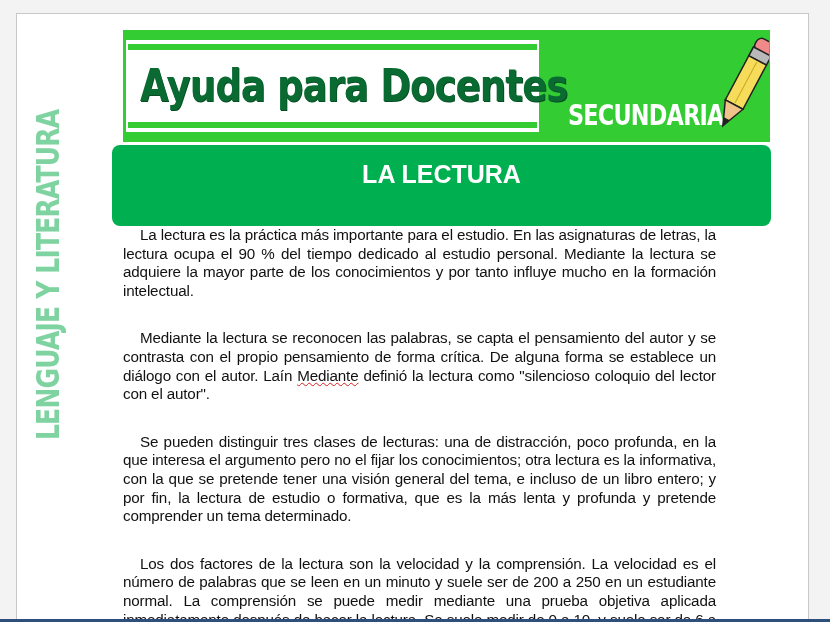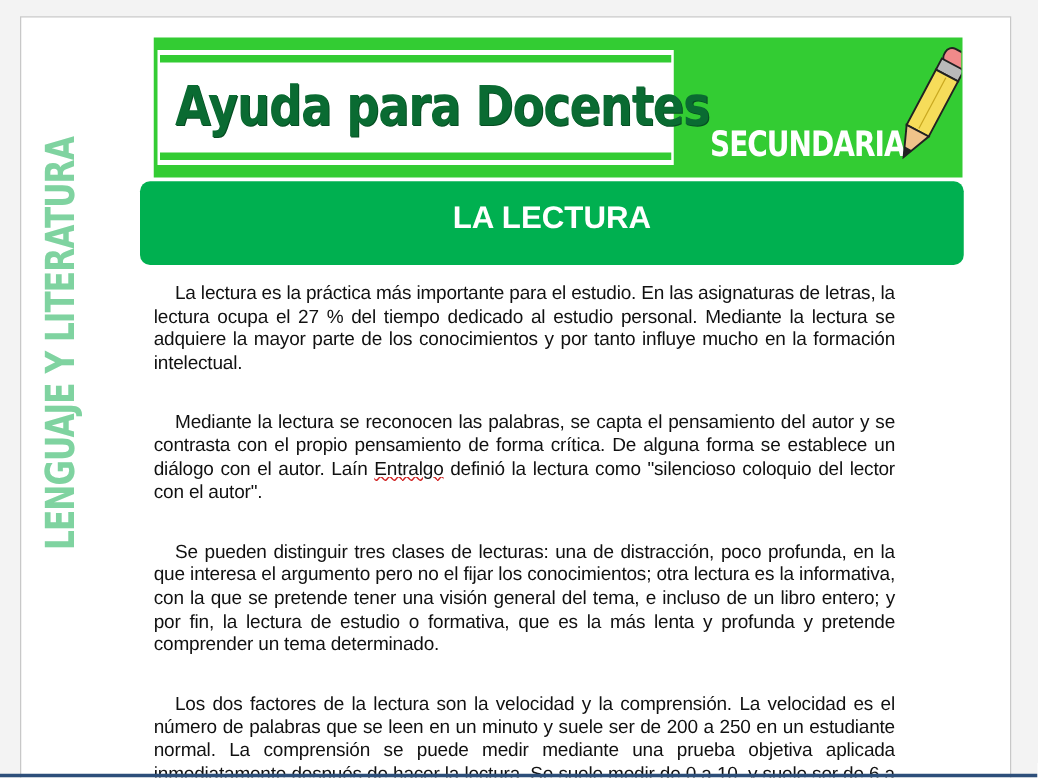--- a/index.html
+++ b/index.html
@@ -50,21 +50,21 @@
   .level-text {
     position: absolute; left: 428px; top: 66px; width: 170px; height: 40px;
     text-align: center; color: #ffffff; font-family: "DejaVu Sans", sans-serif;
     font-weight: bold; font-size: 28px; line-height: 40px; letter-spacing: -1px;
     transform: scaleX(0.8); white-space: nowrap;
   }
   .pencil { position: absolute; left: 596px; top: 3px; width: 50px; height: 106px; }
 
   
   .title-bar {
-    position: absolute; left: 96px; top: 131px; width: 659px; height: 67px;
+    position: absolute; left: 96px; top: 131px; width: 659px; height: 81px;
     background: #00b050; border-radius: 8px;
   }
   .title-bar .title {
     position: absolute; left: 0; top: 0; width: 659px; height: 58px;
     text-align: center; color: #ffffff; font-weight: bold; font-size: 25px;
     line-height: 58px;
   }
   
   .side-label {
     position: absolute; left: 28px; top: 440px; width: 330px; height: 40px;
@@ -111,19 +111,19 @@
 
 <div class="title-bar" style="left:112px; top:145px;">
   <div class="title">LA LECTURA</div>
 </div>
 
 <div class="side-label">
   <span>LENGUAJE Y LITERATURA</span>
 </div>
 
 <div class="content">
-  <p>La lectura es la práctica más importante para el estudio. En las asignaturas de letras, la lectura ocupa el 27 % del tiempo dedicado  al estudio personal. Mediante la lectura se adquiere la mayor parte de los conocimientos y por tanto influye mucho en la formación intelectual.</p>
-  <p><span>Mediante la lectura se reconocen las palabras, se capta el  pensamiento del autor y se contrasta con el propio pensamiento de  forma  crítica. De alguna forma se establece un diálogo con el autor. Laín </span><span class="spell">Entralgo</span><span> definió la lectura como "silencioso coloquio del lector con el autor".</span></p>
+  <p>La lectura es la práctica más importante para el estudio. En las asignaturas de letras, la lectura ocupa el 90 % del tiempo dedicado  al estudio personal. Mediante la lectura se adquiere la mayor parte de los conocimientos y por tanto influye mucho en la formación intelectual.</p>
+  <p><span>Mediante la lectura se reconocen las palabras, se capta el  pensamiento del autor y se contrasta con el propio pensamiento de  forma  crítica. De alguna forma se establece un diálogo con el autor. Laín </span><span class="spell">Mediante</span><span> definió la lectura como "silencioso coloquio del lector con el autor".</span></p>
   <p>Se pueden distinguir tres clases de lecturas: una de distracción, poco profunda, en la que interesa el argumento pero no  el  fijar  los conocimientos; otra lectura es la informativa, con la que se pretende tener una visión general del tema, e incluso de un libro entero; y por fin, la lectura de estudio o formativa, que es la más lenta y profunda  y  pretende comprender un tema determinado.</p>
   <p>Los dos factores de la lectura son la velocidad y la  comprensión.  La velocidad es el número de palabras que se leen en un minuto y  suele  ser de 200 a 250 en un estudiante normal. La comprensión se puede  medir  mediante una prueba objetiva aplicada inmediatamente después  de  hacer  la lectura. Se suele medir de 0 a 10, y suele ser de 6 a 7  en  una  lectura normal. Es necesario que se evite siempre la lectura mecánica, es  decir, sin comprensión y se ponga esfuerzo por</p>
 </div>
 
 <div class="bottom-line"></div>
 
 </body></html>

